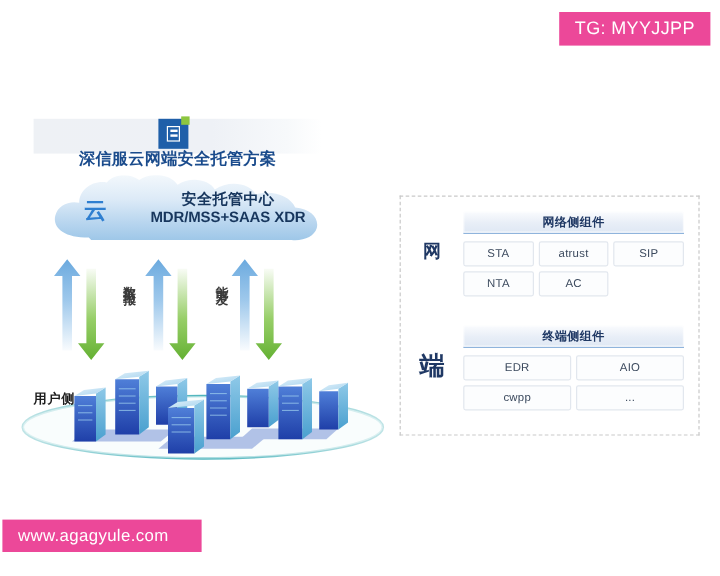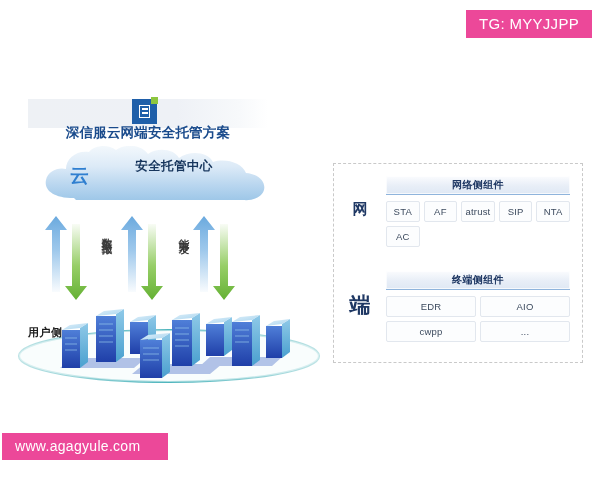--- a/index.html
+++ b/index.html
@@ -115,21 +115,21 @@
     position: absolute;
     left: 30px;
     top: 17px;
     font-size: 19px;
     font-weight: bold;
     color: #2f7fd0;
     letter-spacing: 1px;
   }
   #cloud-title {
     position: absolute;
-    left: 60px;
+    left: 76px;
     top: 12px;
     width: 148px;
     text-align: center;
     font-size: 12.5px;
     font-weight: bold;
     color: #17365d;
     letter-spacing: 0.4px;
   }
   #cloud-subtitle {
     position: absolute;
@@ -214,21 +214,21 @@
     font-weight: bold;
     color: #1f3864;
     letter-spacing: 0.4px;
     box-shadow: inset 0 0 0 1px rgba(255,255,255,0.7);
   }
   .comp-grid {
     display: grid;
     gap: 4px;
     margin-top: 6px;
   }
-  .comp-grid.cols3 { grid-template-columns: repeat(5, 1fr); }
+  .comp-grid.cols3 { grid-template-columns: repeat(3, 1fr); }
   .comp-grid.cols2 { grid-template-columns: repeat(2, 1fr); }
   .comp-cell {
     height: 19px;
     background: #fcfdfe;
     border: 1px solid #e2e7ee;
     border-radius: 2px;
     display: flex;
     align-items: center;
     justify-content: center;
     font-size: 9.5px;
@@ -260,20 +260,21 @@
         C86,-3 102,-1 108,8
         C118,1 134,3 139,12
         C150,4 168,6 173,16
         C186,12 202,17 206,27
         C219,28 226,36 224,44
         C222,51 213,55 203,54
         L36,54 Z"></path>
     </svg>
     <div id="cloud-label-cn">云</div>
     <div id="cloud-title">安全托管中心</div>
+    <div id="cloud-subtitle">MDR/MSS+SAAS XDR</div>
   </div>
 
   <div id="arrows">
     <svg width="250" height="110" viewBox="0 0 250 110">
       <defs>
         <linearGradient id="upGrad" x1="0" y1="1" x2="0" y2="0">
           <stop offset="0%" stop-color="#7eb6e5" stop-opacity="0.05"></stop>
           <stop offset="55%" stop-color="#7eb6e5" stop-opacity="0.75"></stop>
           <stop offset="100%" stop-color="#6aa9de" stop-opacity="1"></stop>
         </linearGradient>
@@ -406,21 +407,20 @@
 </div>
 
 <div id="right-panel">
 
   <div class="section" id="section-net">
     <div class="section-char" id="char-net">网</div>
     <div class="section-body">
       <div class="comp-header">网络侧组件</div>
       <div class="comp-grid cols3">
         <div class="comp-cell">STA</div>
-        <div class="comp-cell">AF</div>
         <div class="comp-cell">atrust</div>
         <div class="comp-cell">SIP</div>
         <div class="comp-cell">NTA</div>
         <div class="comp-cell">AC</div>
       </div>
     </div>
   </div>
 
   <div class="section" id="section-end">
     <div class="section-char" id="char-end">端</div>

